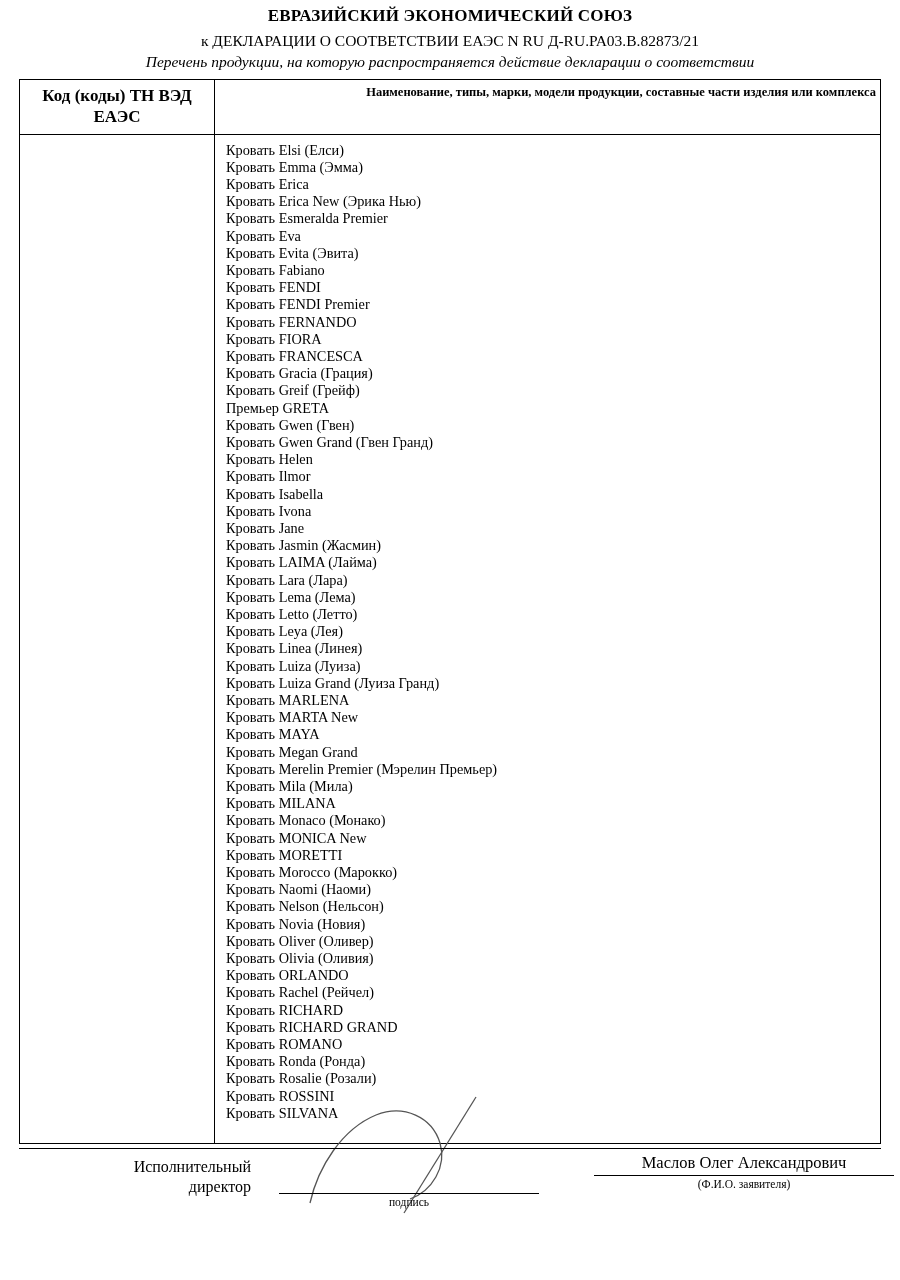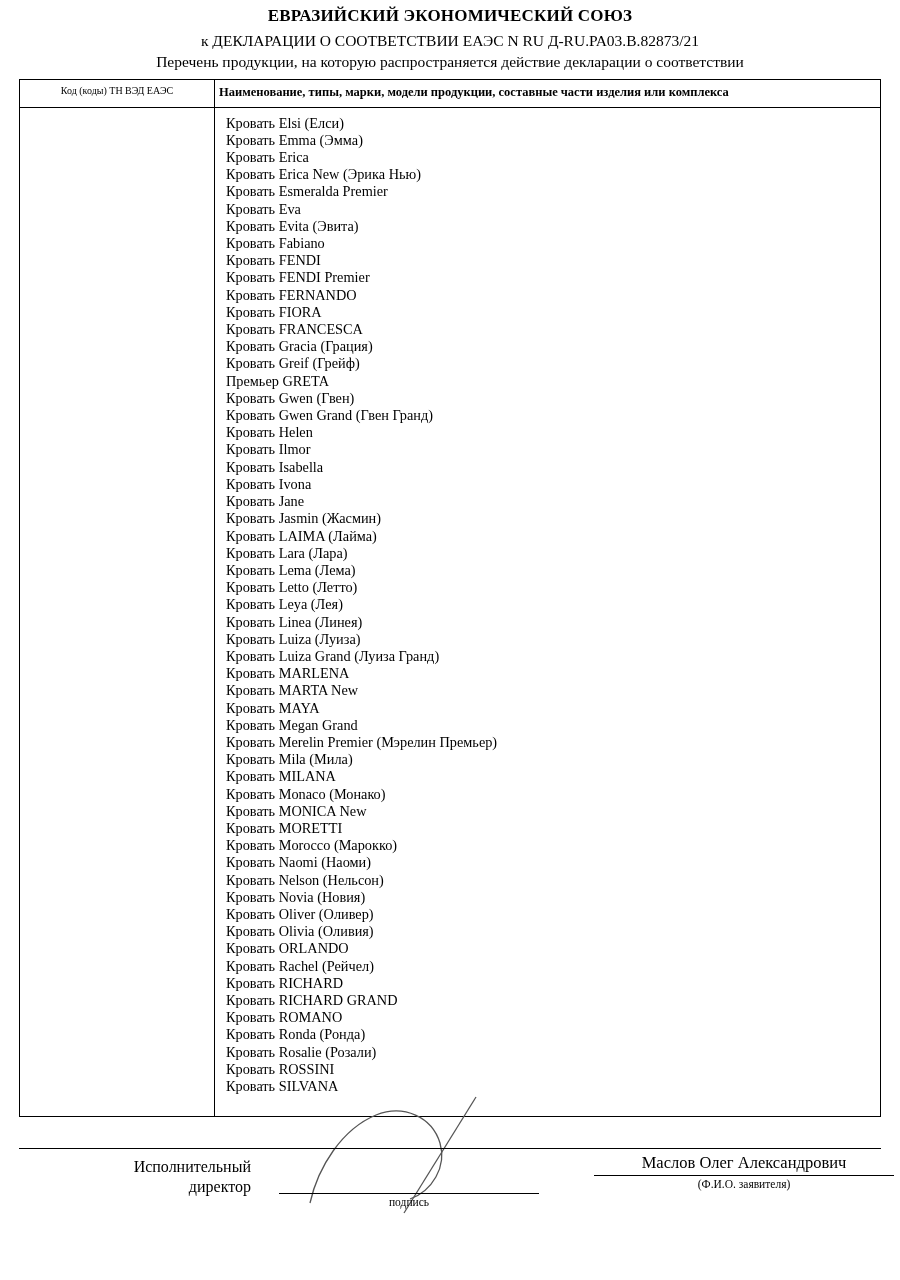--- a/index.html
+++ b/index.html
@@ -37,44 +37,45 @@
     font-size: 15px;
     margin: 0 0 3px 0;
   }
   .subtitle-2 {
     font-size: 15.5px;
     margin: 0 0 3px 0;
   }
   .subtitle-3 {
     font-size: 15.5px;
     margin: 0 0 8px 0;
+    font-style: italic;
   }
   table.main-table {
     border-collapse: collapse;
     width: 862px;
     margin: 6px auto 0 auto;
     table-layout: fixed;
   }
   table.main-table th,
   table.main-table td {
     border: 1px solid #000000;
     vertical-align: top;
   }
   th.col-code {
     width: 186px;
-    font-size: 10px;
-    font-weight: normal;
+    font-size: 17px;
+    font-weight: bold;
     text-align: center;
     padding: 5px 4px 6px 4px;
     line-height: 1.25;
   }
   th.col-name {
     font-size: 12.5px;
     font-weight: bold;
-    text-align: left;
+    text-align: right;
     padding: 5px 4px 6px 4px;
     line-height: 1.25;
   }
   td.cell-code {
     height: 1000px;
     padding: 4px;
   }
   td.cell-list {
     padding: 6px 4px 6px 10px;
   }

